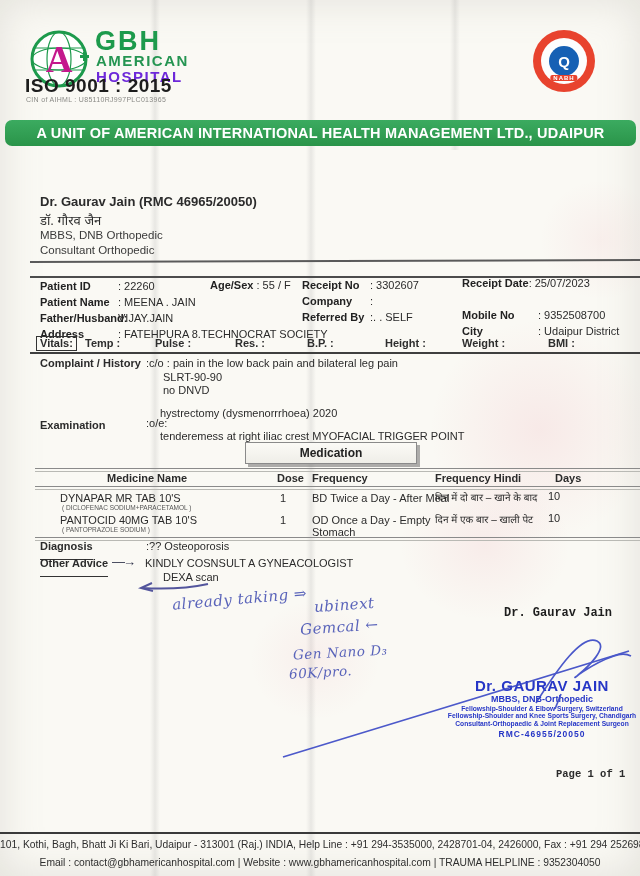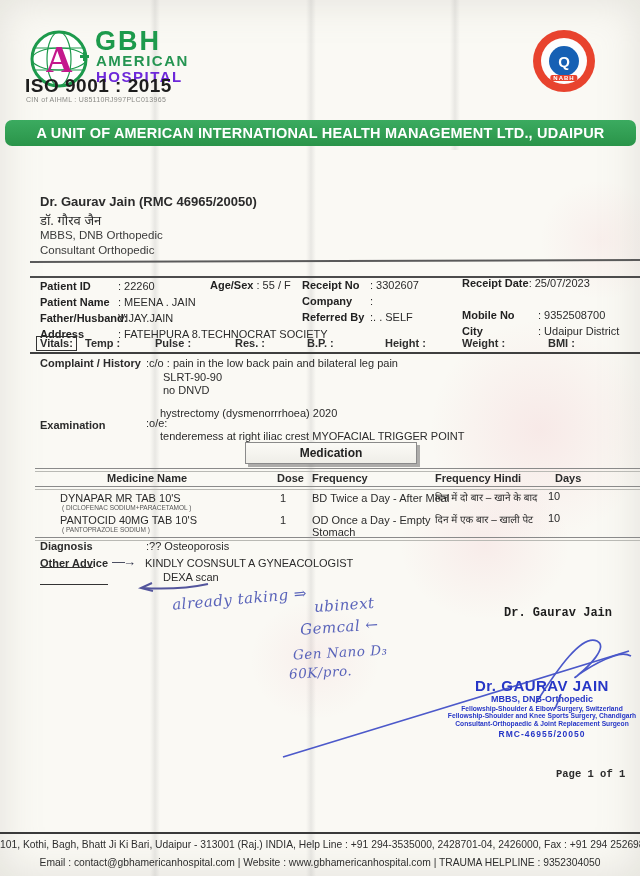--- a/index.html
+++ b/index.html
@@ -82,21 +82,21 @@
   .mh{font-size:11px;font-weight:700;top:472px;}
   #mh0{left:85px;margin-left:22px;} #mh1{left:277px;} #mh2{left:312px;} #mh3{left:435px;} #mh4{left:555px;}
   .mc{font-size:11px;}
   .mcomp{font-size:6.5px;color:#555;}
   #r0-name{left:60px;top:492px;} #r0-comp{left:62px;top:504px;} #r0-dose{left:280px;top:492px;}
   #r0-freq{left:312px;top:492px;} #r0-hin{left:435px;top:490px;font-size:10px;} #r0-days{left:548px;top:490px;}
   #r1-name{left:60px;top:514px;} #r1-comp{left:62px;top:526px;} #r1-dose{left:280px;top:514px;}
   #r1-freq{left:312px;top:514px;width:122px;white-space:normal;line-height:12px;} #r1-hin{left:435px;top:512px;font-size:10px;} #r1-days{left:548px;top:512px;}
 
   
-  .ulbl{font-size:11px;font-weight:700;border-bottom:1px solid #333;padding-bottom:15px;}
+  .ulbl{font-size:11px;font-weight:700;border-bottom:1px solid #333;padding-bottom:7px;}
   #dg-lbl{left:40px;top:540px;} #dg-val{left:146px;top:540px;font-size:11px;}
   #oa-lbl{left:40px;top:557px;}
   #oa-arrow{left:112px;top:554px;font-size:13px;color:#33364d;letter-spacing:-2px;}
   #oa-val{left:145px;top:557px;font-size:11px;}
   #oa-val2{left:163px;top:571px;font-size:11px;}
 
   
   .hand{color:#5a64ba;font-style:italic;font-size:15px;letter-spacing:.5px;font-family:"DejaVu Serif",serif;}
   #hw1{left:172px;top:590px;transform:rotate(-5deg);}
   #hw2{left:314px;top:596px;transform:rotate(-4deg);}

